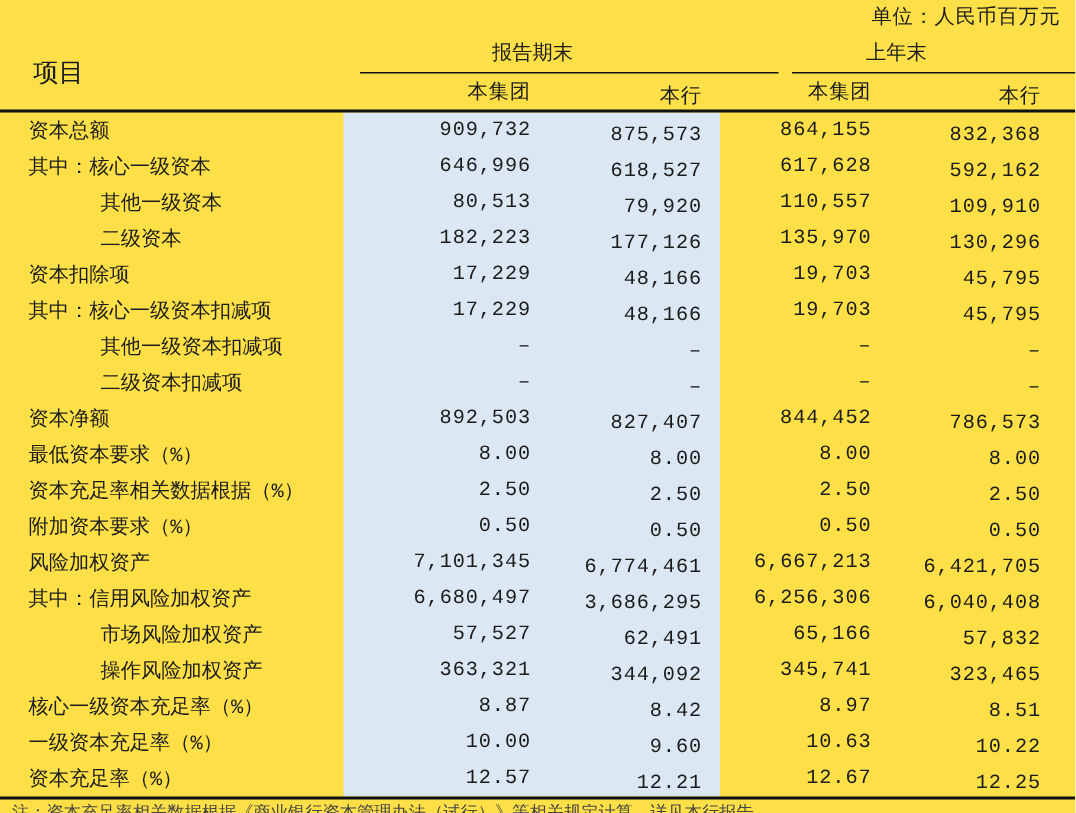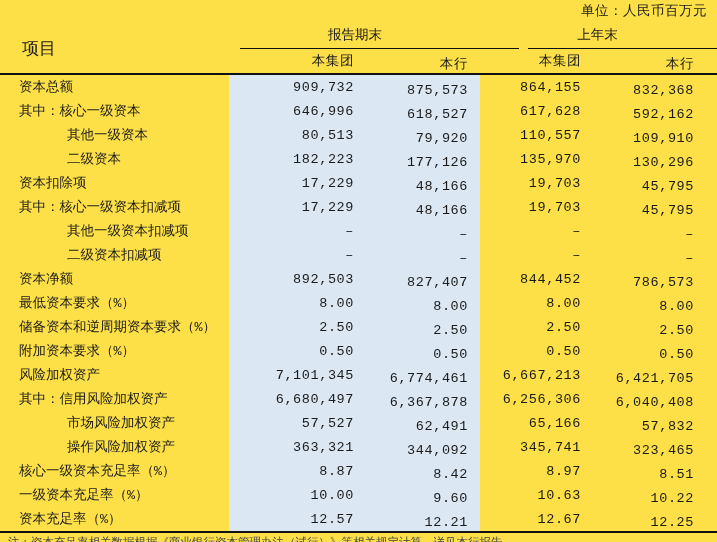--- a/index.html
+++ b/index.html
@@ -158,21 +158,21 @@
         <div class="cell num c4">786,573</div>
       </div>
       <div class="trow grid">
         <div class="cell label">最低资本要求（%）</div>
         <div class="cell num c1">8.00</div>
         <div class="cell num c2">8.00</div>
         <div class="cell num c3">8.00</div>
         <div class="cell num c4">8.00</div>
       </div>
       <div class="trow grid">
-        <div class="cell label">储备资本和逆周期资本要求（%）</div>
+        <div class="cell label">资本充足率相关数据根据（%）</div>
         <div class="cell num c1">2.50</div>
         <div class="cell num c2">2.50</div>
         <div class="cell num c3">2.50</div>
         <div class="cell num c4">2.50</div>
       </div>
       <div class="trow grid">
         <div class="cell label">附加资本要求（%）</div>
         <div class="cell num c1">0.50</div>
         <div class="cell num c2">0.50</div>
         <div class="cell num c3">0.50</div>
@@ -181,21 +181,21 @@
       <div class="trow grid">
         <div class="cell label">风险加权资产</div>
         <div class="cell num c1">7,101,345</div>
         <div class="cell num c2">6,774,461</div>
         <div class="cell num c3">6,667,213</div>
         <div class="cell num c4">6,421,705</div>
       </div>
       <div class="trow grid">
         <div class="cell label">其中：信用风险加权资产</div>
         <div class="cell num c1">6,680,497</div>
-        <div class="cell num c2">6,367,878</div>
+        <div class="cell num c2">3,686,295</div>
         <div class="cell num c3">6,256,306</div>
         <div class="cell num c4">6,040,408</div>
       </div>
       <div class="trow grid">
         <div class="cell label ind">市场风险加权资产</div>
         <div class="cell num c1">57,527</div>
         <div class="cell num c2">62,491</div>
         <div class="cell num c3">65,166</div>
         <div class="cell num c4">57,832</div>
       </div>

